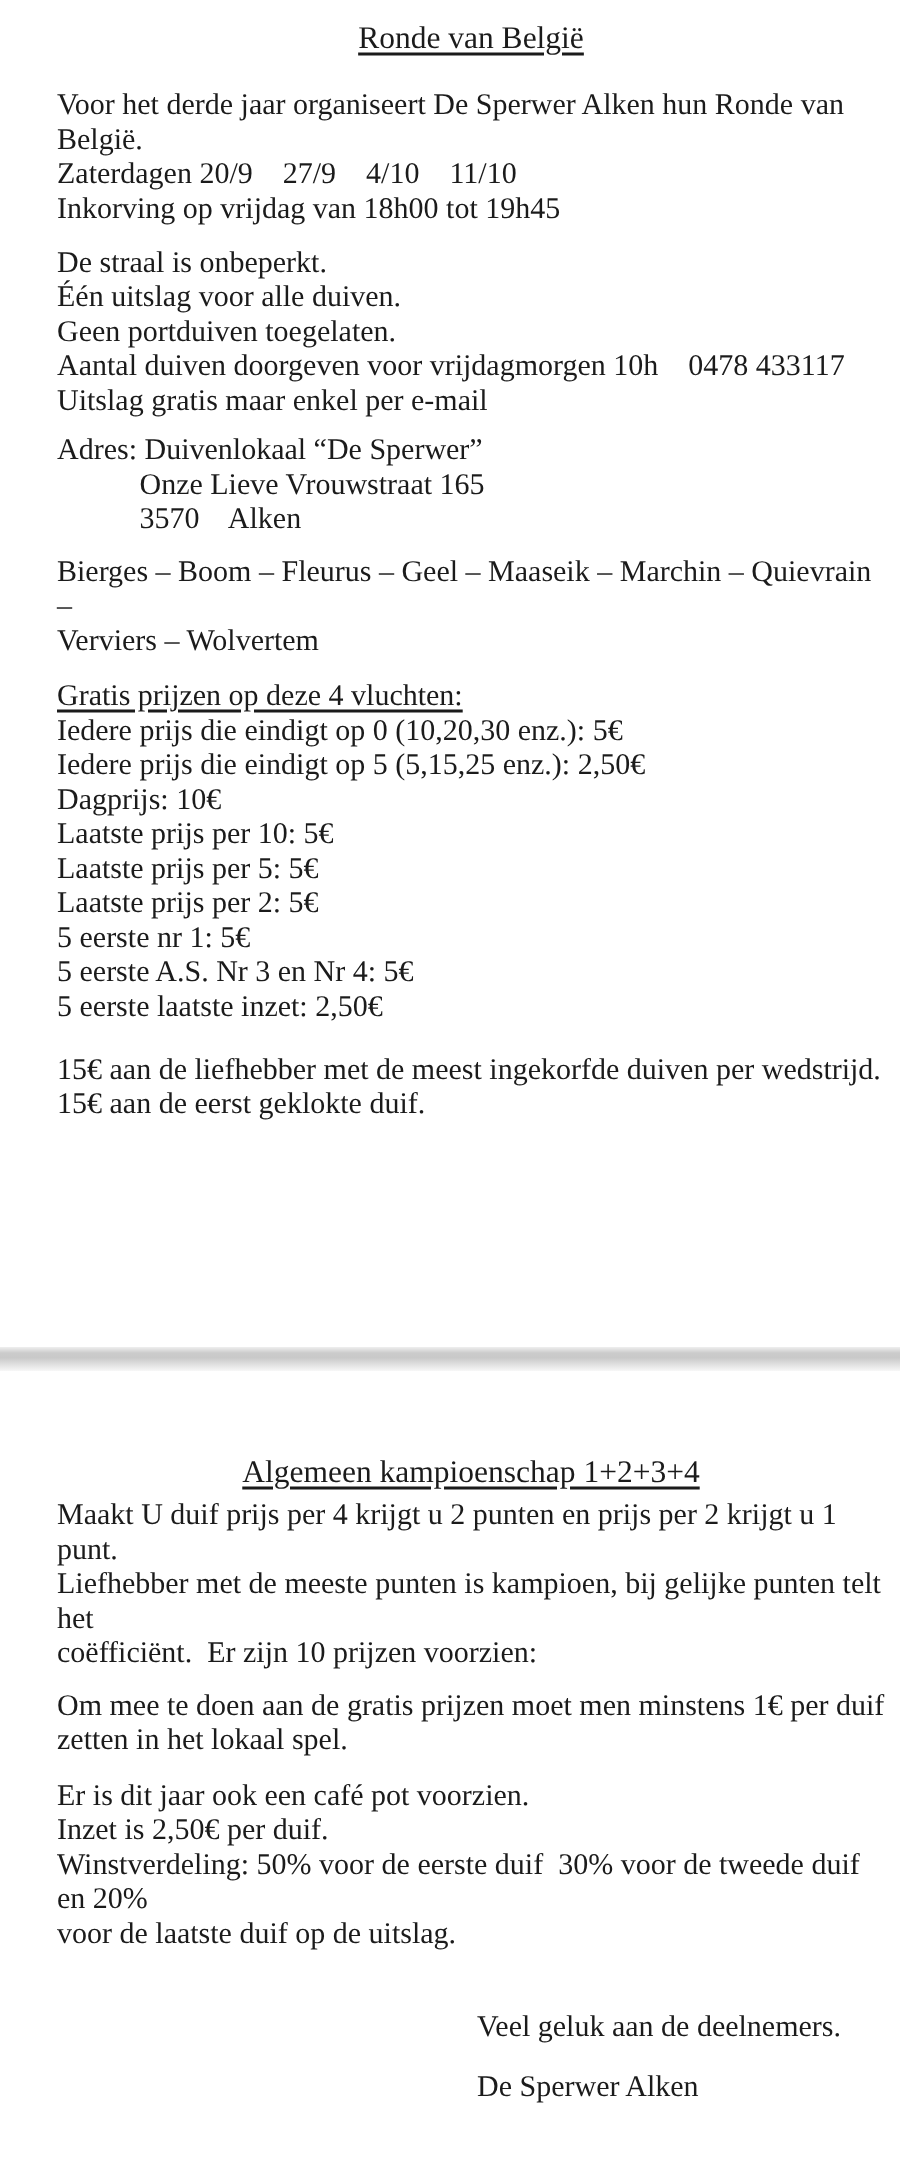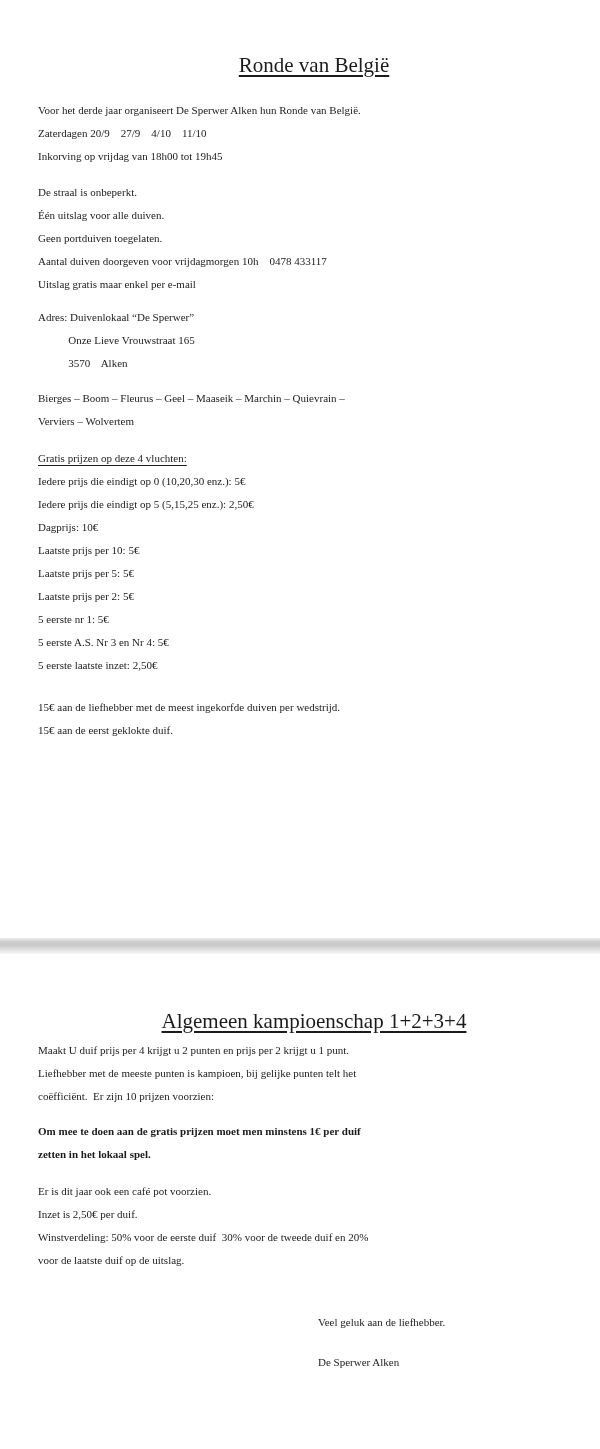--- a/index.html
+++ b/index.html
@@ -11,41 +11,40 @@
     width: 600px;
     height: 1449px;
     font-family: "Liberation Serif", "DejaVu Serif", serif;
     color: #1b1b1b;
     overflow: hidden;
   }
   .page {
     box-sizing: border-box;
     width: 600px;
     background: #ffffff;
-    margin-top: 40px;
   }
   .page-1 {
     height: 898px;
     padding: 13px 10px 0 38px;
   }
   .page-2 {
     padding: 0 10px 0 38px;
   }
   .doc-title {
     font-size: 21px;
     line-height: 25px;
     font-weight: normal;
     text-align: center;
     text-decoration: underline;
     text-underline-offset: 3px;
     margin: 0;
     white-space: pre-wrap;
   }
   p, .line {
-    font-size: 11px;
+    font-size: 20px;
     line-height: 23px;
     margin: 0;
     white-space: pre-wrap;
   }
   .intro        { margin-top: 21px; }
   .rules        { margin-top: 13px; }
   .address      { margin-top: 10px; }
   .routes       { margin-top: 12px; }
   .drawing      { margin-top: 18px; }
   .prizes-block { margin-top: 14px; }
@@ -56,21 +55,21 @@
   .bonus        { margin-top: 19px; }
   .separator {
     width: 600px;
     height: 16px;
     background: linear-gradient(to bottom,
       #efefef 0%, #cbcbcb 25%, #c9c9c9 45%, #dedede 70%, #f7f7f7 100%);
   }
   .title-2 { margin-top: 55px; }
   .scoring   { margin-top: 5px; }
   .amounts   { margin-top: 0; }
-  .bold-note { margin-top: 12px; font-weight: bold; }
+  .bold-note { margin-top: 12px; font-weight: normal; }
   .cafe      { margin-top: 14px; }
   .pickup    { margin-top: 33px; }
   .closing-wish { margin-top: 39px; margin-left: 280px; }
   .signature    { margin-top: 17px; margin-left: 280px; }
 </style>
 </head>
 <body>
 
 <div class="page page-1">
   <h1 class="doc-title">Ronde van België</h1>
@@ -122,16 +121,16 @@
 
   <p class="bold-note">Om mee te doen aan de gratis prijzen moet men minstens 1€ per duif
 zetten in het lokaal spel.</p>
 
   <p class="cafe">Er is dit jaar ook een café pot voorzien.
 Inzet is 2,50€ per duif.
 Winstverdeling: 50% voor de eerste duif  30% voor de tweede duif en 20%
 voor de laatste duif op de uitslag.</p>
 
 
-  <p class="closing-wish">Veel geluk aan de liefhebber.</p>
+  <p class="closing-wish">Veel geluk aan de deelnemers.</p>
 
   <p class="signature">De Sperwer Alken</p>
 </div>
 
 </body></html>

